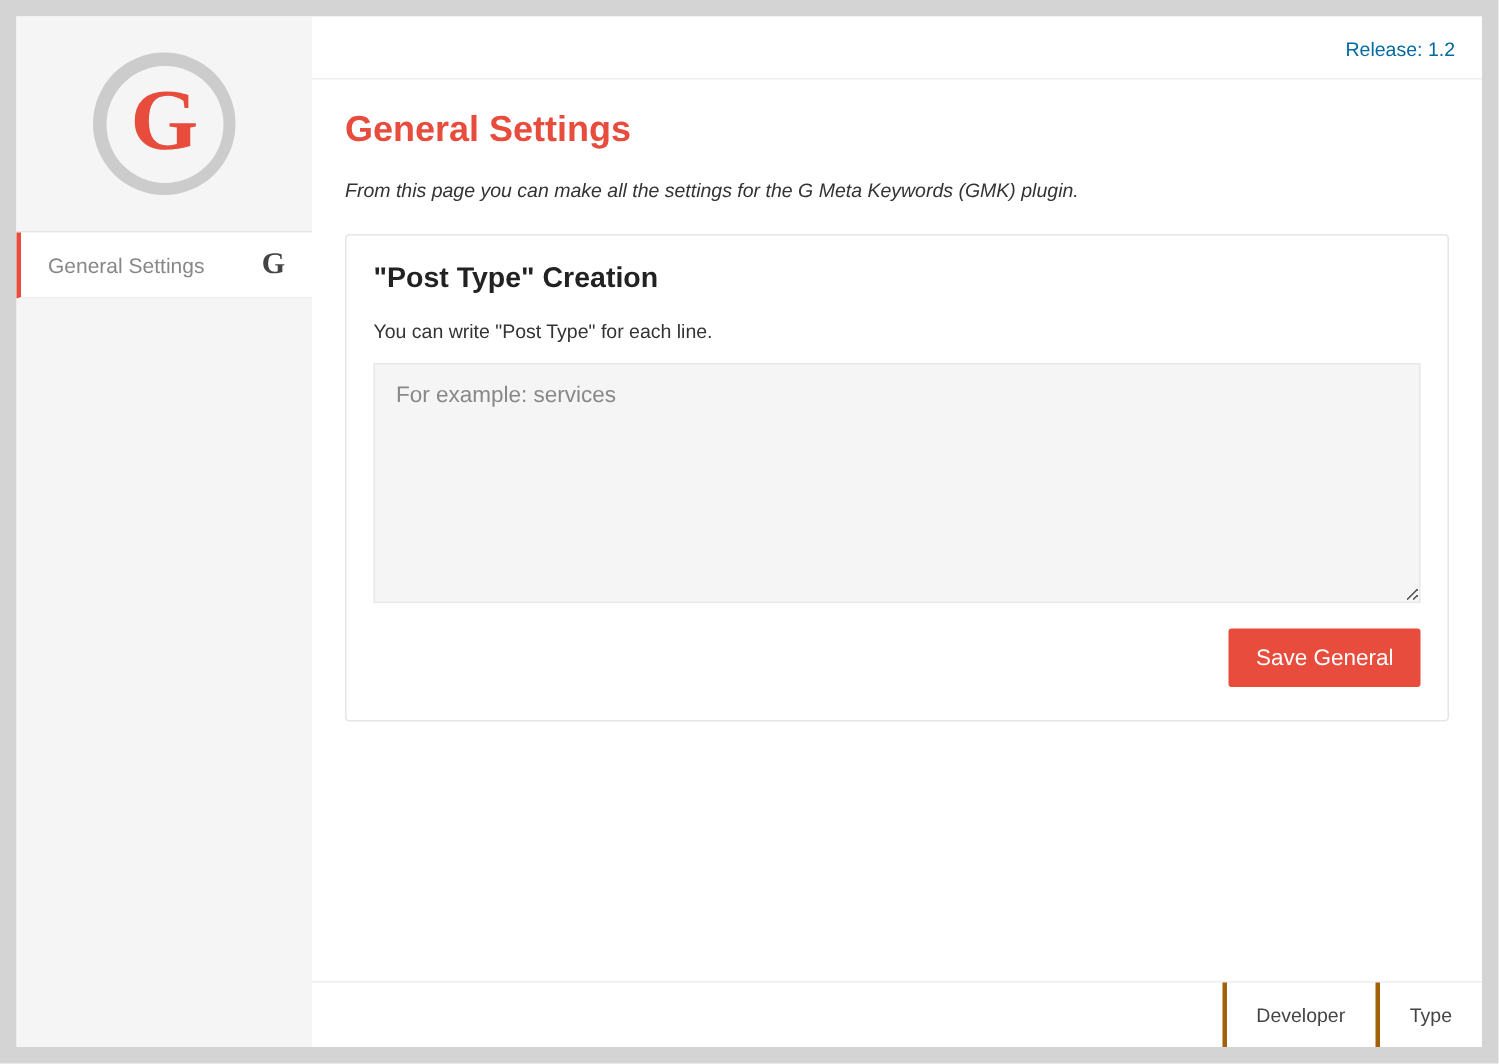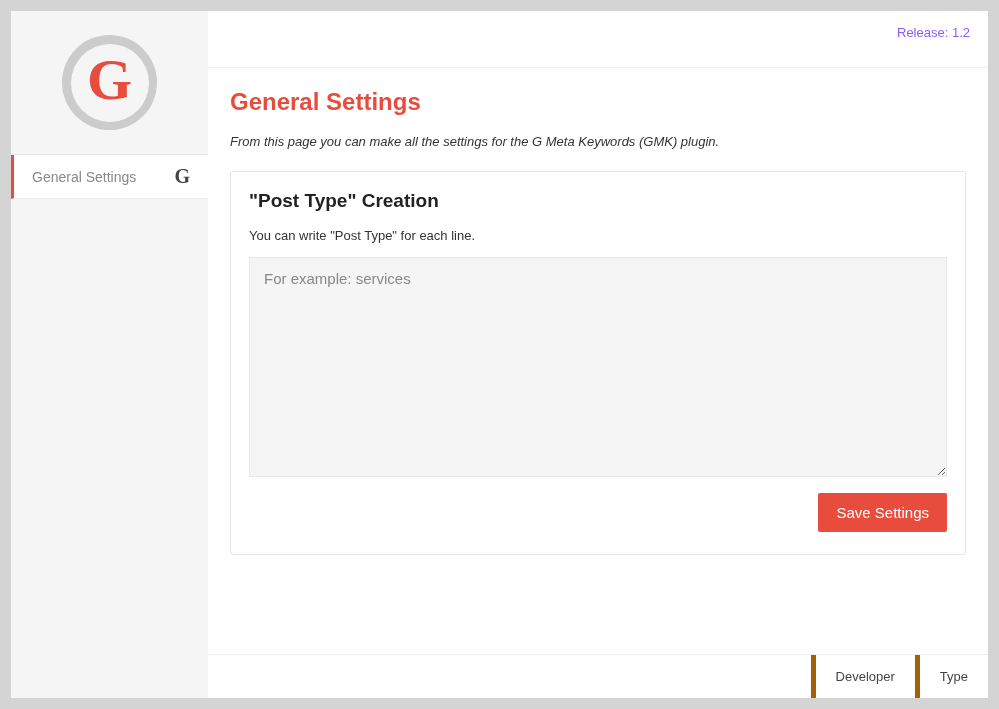--- a/index.html
+++ b/index.html
@@ -80,23 +80,23 @@
       font-weight: bold;
     }
     .main {
       flex: 1;
       background: #ffffff;
       display: flex;
       flex-direction: column;
       position: relative;
     }
     .top-bar {
-      padding: 14px 18px 27px 18px;
+      padding: 14px 18px 12px 18px;
       text-align: right;
-      color: #8b5cf6;
+      color: #0369a1;
       font-size: 13px;
       border-bottom: 1px solid #eeeeee;
     }
     .content {
       padding: 20px 22px;
       flex: 1;
     }
     .page-title {
       color: #e74c3c;
       font-size: 24px;
@@ -120,21 +120,21 @@
       color: #222;
       margin-bottom: 16px;
     }
     .panel-desc {
       font-size: 13px;
       color: #333;
       margin-bottom: 14px;
     }
     .textarea-input {
       width: 100%;
-      height: 220px;
+      height: 160px;
       background: #f5f5f5;
       border: 1px solid #e8e8e8;
       padding: 12px 14px;
       font-size: 15px;
       color: #555;
       font-family: inherit;
       resize: both;
     }
     .textarea-input::placeholder {
       color: #888;
@@ -160,21 +160,21 @@
       display: flex;
       justify-content: flex-end;
       border-top: 1px solid #eeeeee;
       background: #ffffff;
     }
     .footer-link {
       padding: 14px 20px;
       font-size: 13px;
       color: #444;
       cursor: pointer;
-      border-left: 5px solid #a16207;
+      border-left: 3px solid #a16207;
     }
   </style>
 </head>
 <body>
 
 <div class="app-frame">
 
   <aside class="sidebar">
     <div class="logo-area">
       <div class="logo-circle">
@@ -196,21 +196,21 @@
 
     <div class="content">
       <h1 class="page-title">General Settings</h1>
       <p class="page-desc">From this page you can make all the settings for the G Meta Keywords (GMK) plugin.</p>
 
       <div class="panel">
         <h2 class="panel-title">"Post Type" Creation</h2>
         <p class="panel-desc">You can write "Post Type" for each line.</p>
         <textarea class="textarea-input" placeholder="For example: services" style=""></textarea>
         <div class="button-row">
-          <button class="save-btn">Save Settings</button>
+          <button class="save-btn">Save General</button>
         </div>
       </div>
     </div>
 
     <div class="footer">
       <div class="footer-link">Developer</div>
       <div class="footer-link">Type</div>
     </div>
   </main>
 

